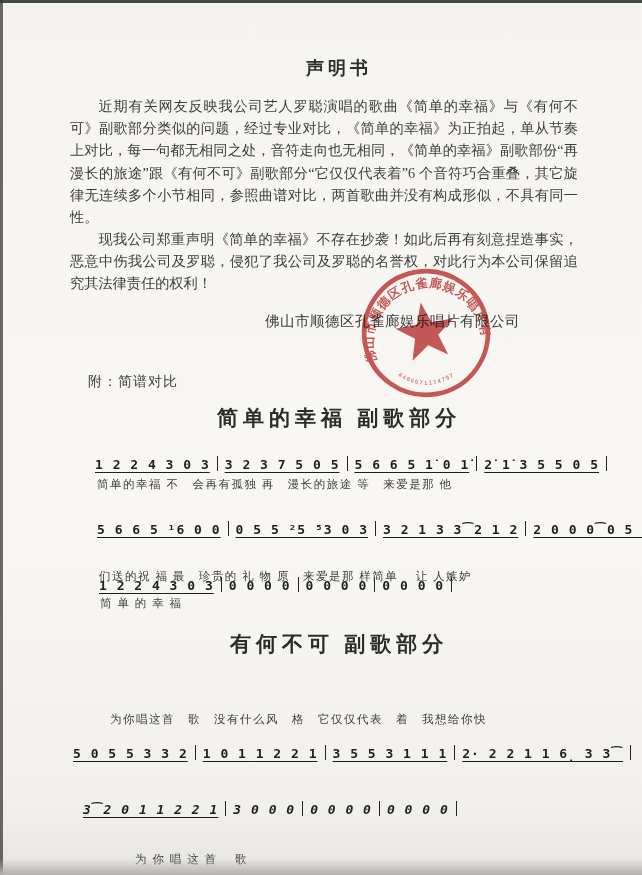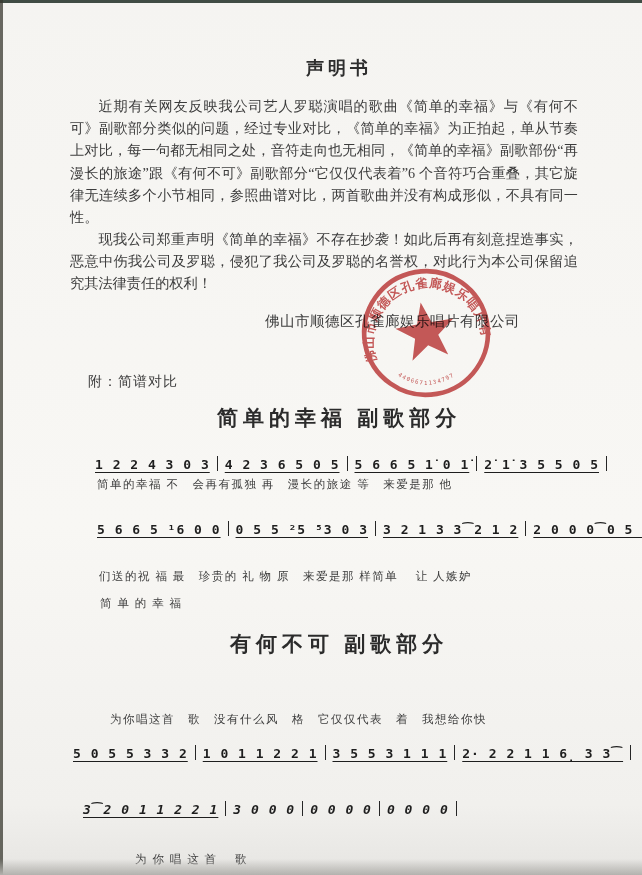--- a/index.html
+++ b/index.html
@@ -72,29 +72,32 @@
     <text font-size="5.5" fill="#bf3636" letter-spacing="1.2" font-family="DejaVu Sans Mono, monospace">
       <textPath href="#arcBot">4406671134797</textPath>
     </text>
   </svg>
 
   <div class="attach">附：简谱对比</div>
 
   <div class="score-title st1">简单的幸福  副歌部分</div>
 
   <div class="score-line" style="top:455px;left:95px;">
-    <span class="n u">1 2 2 4 3 0 3</span><span class="bar"></span><span class="n u">4 2 3 6 5 0 5</span><span class="bar"></span><span class="n u">5 6 6 5 1̇ 0 1̇</span><span class="bar"></span><span class="n u">2̇ 1̇ 3 5 5 0 5</span><span class="bar"></span>
+    <span class="n u">1 2 2 4 3 0 3</span><span class="bar"></span><span class="n u">3 2 3 7 5 0 5</span><span class="bar"></span><span class="n u">5 6 6 5 1̇ 0 1̇</span><span class="bar"></span><span class="n u">2̇ 1̇ 3 5 5 0 5</span><span class="bar"></span>
   </div>
   <div class="lyrics" style="top:477px;left:97px;">简单的幸福 不　会再有孤独 再　漫长的旅途 等　来爱是那 他</div>
 
   <div class="score-line" style="top:520px;left:97px;">
     <span class="n u">5 6 6 5 ¹6 0 0</span><span class="bar"></span><span class="n u">0 5 5 ²5 ⁵3 0 3</span><span class="bar"></span><span class="n u">3 2 1 3 3⁀2 1 2</span><span class="bar"></span><span class="n u">2 0 0 0⁀0 5 0 5</span>
   </div>
   <div class="lyrics" style="top:541px;left:99px;margin-top:28px;">们送的祝 福 最　珍贵的 礼 物 原　来爱是那 样简单　 让 人嫉妒</div>
 
+  <div class="score-line" style="top:576px;left:99px;">
+    <span class="n u">1 2 2 4 3 0 3</span><span class="bar"></span><span class="n">0  0  0  0</span><span class="bar"></span><span class="n">0  0  0  0</span><span class="bar"></span><span class="n">0  0  0  0</span><span class="bar"></span>
+  </div>
   <div class="lyrics" style="top:596px;left:100px;">简 单 的 幸 福</div>
 
   <div class="score-title st2">有何不可  副歌部分</div>
 
   <div class="lyrics" style="top:712px;left:110px;">为你唱这首　歌　没有什么风　格　它仅仅代表　着　我想给你快</div>
 
   <div class="score-line" style="top:744px;left:73px;">
     <span class="n u">5 0 5 5 3 3 2</span><span class="bar"></span><span class="n u">1 0 1 1 2 2 1</span><span class="bar"></span><span class="n u">3 5 5 3 1 1 1</span><span class="bar"></span><span class="n u">2· 2 2 1 1 6̣ 3 3⁀</span><span class="bar"></span>
   </div>
 

